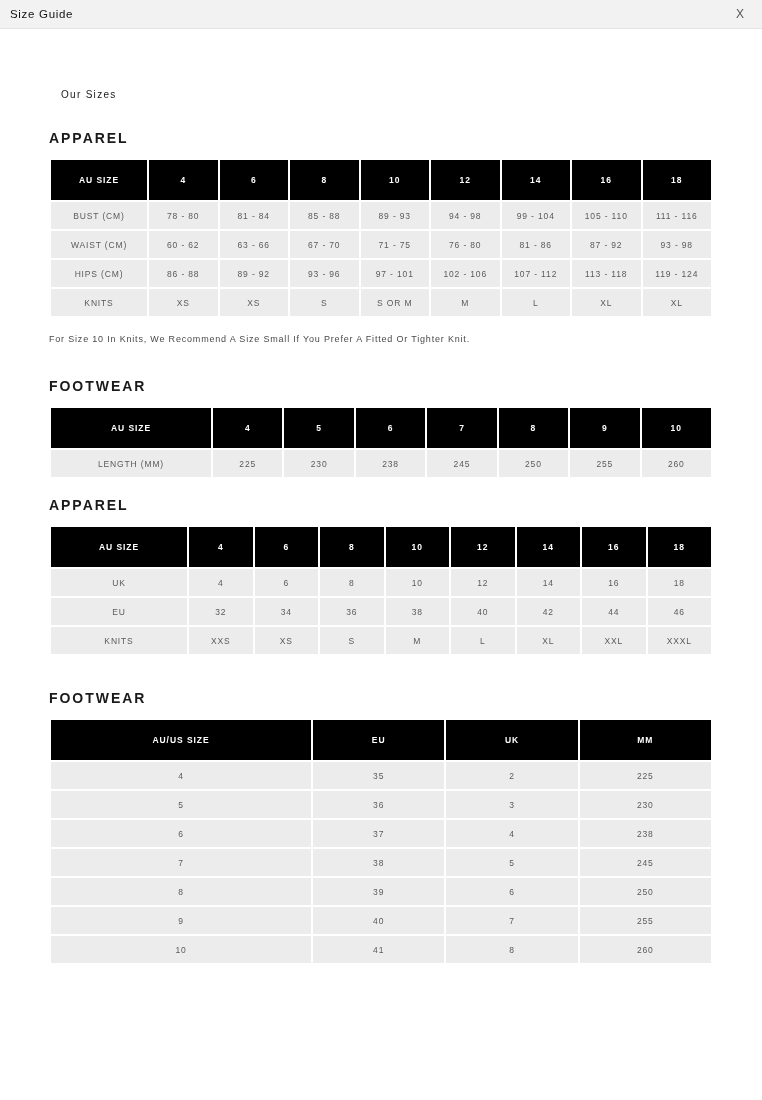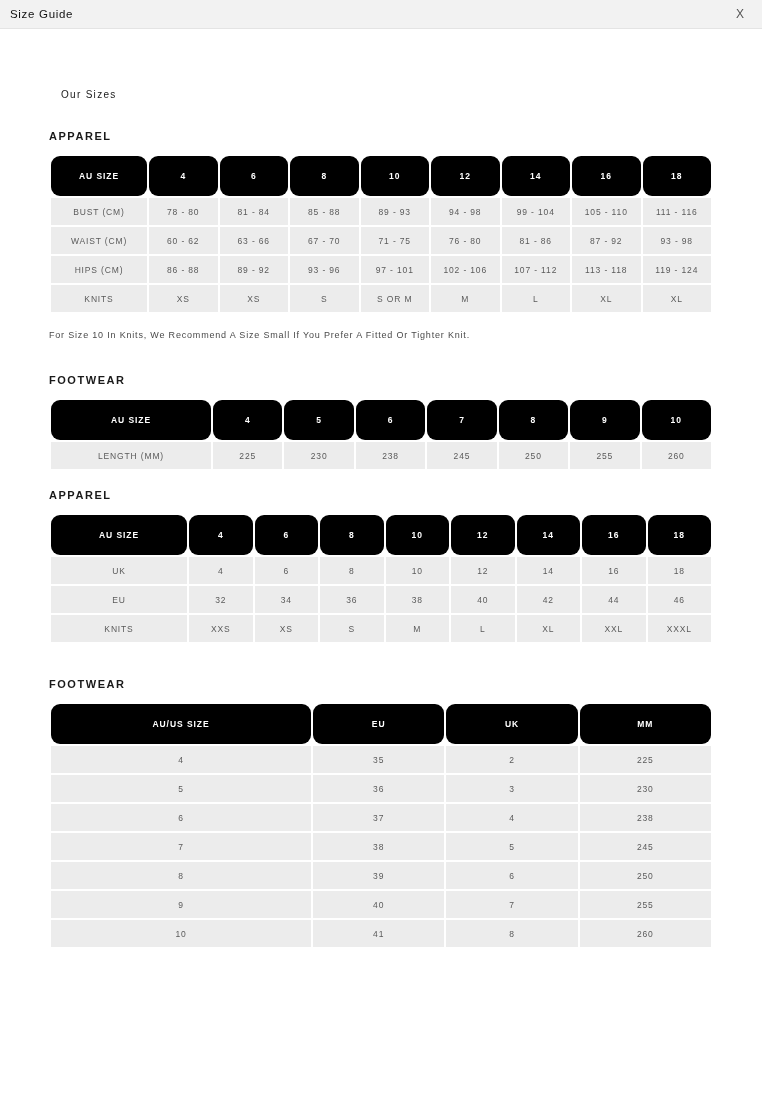--- a/index.html
+++ b/index.html
@@ -41,21 +41,21 @@
   .section-title {
     font-size: 10px;
     letter-spacing: 0.13em;
     color: #1a1a1a;
     margin: 12px;
   }
   .h-our-sizes { padding-top: 48px; }
   .h-conversion { padding-top: 36px; }
 
   .sub-title {
-    font-size: 11px;
+    font-size: 14px;
     font-weight: bold;
     letter-spacing: 0.14em;
     color: #1a1a1a;
     margin: 0;
   }
 
   table.size-table {
     border-collapse: separate;
     border-spacing: 2px;
     width: 664px;
@@ -65,21 +65,20 @@
   table.size-table th {
     background: #000;
     color: #fff;
     font-size: 8.5px;
     font-weight: bold;
     letter-spacing: 0.11em;
     height: 40px;
     text-align: center;
     vertical-align: middle;
     padding: 0 2px;
-    border-radius: 9px;
   }
   table.size-table td {
     background: #ececec;
     color: #5a5a5a;
     font-size: 8.5px;
     letter-spacing: 0.1em;
     height: 27px;
     text-align: center;
     vertical-align: middle;
     padding: 0 2px;

